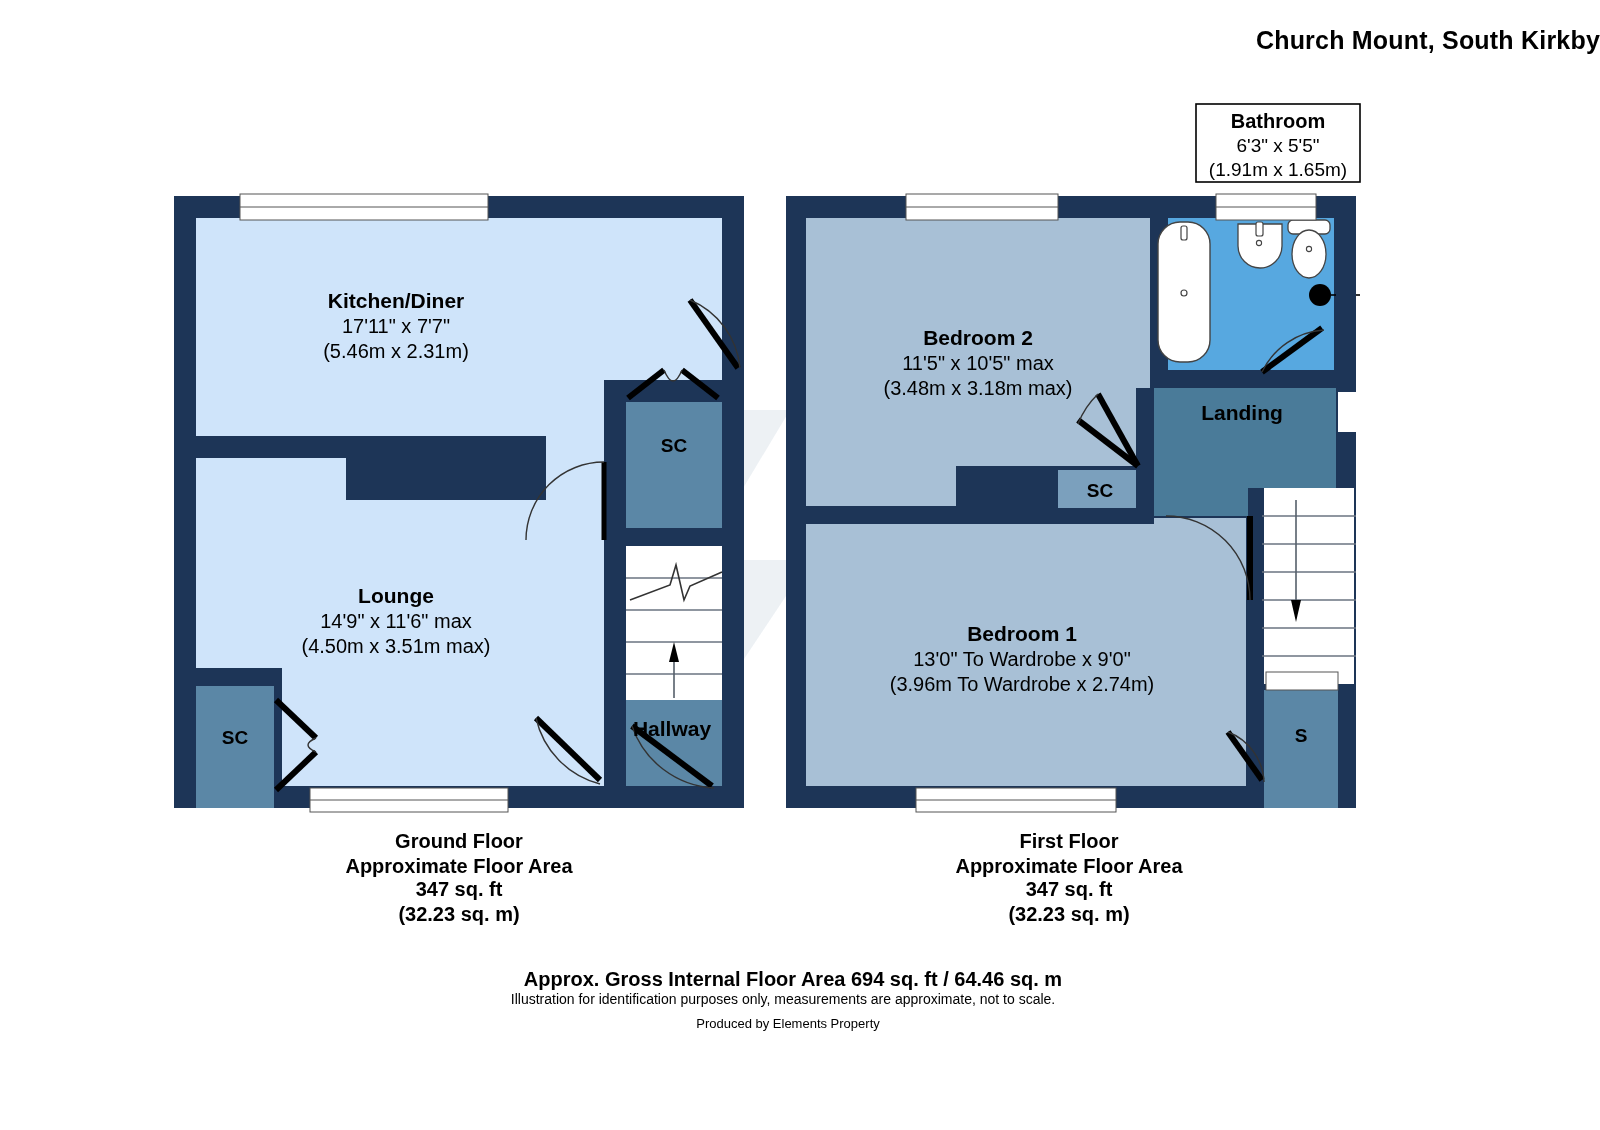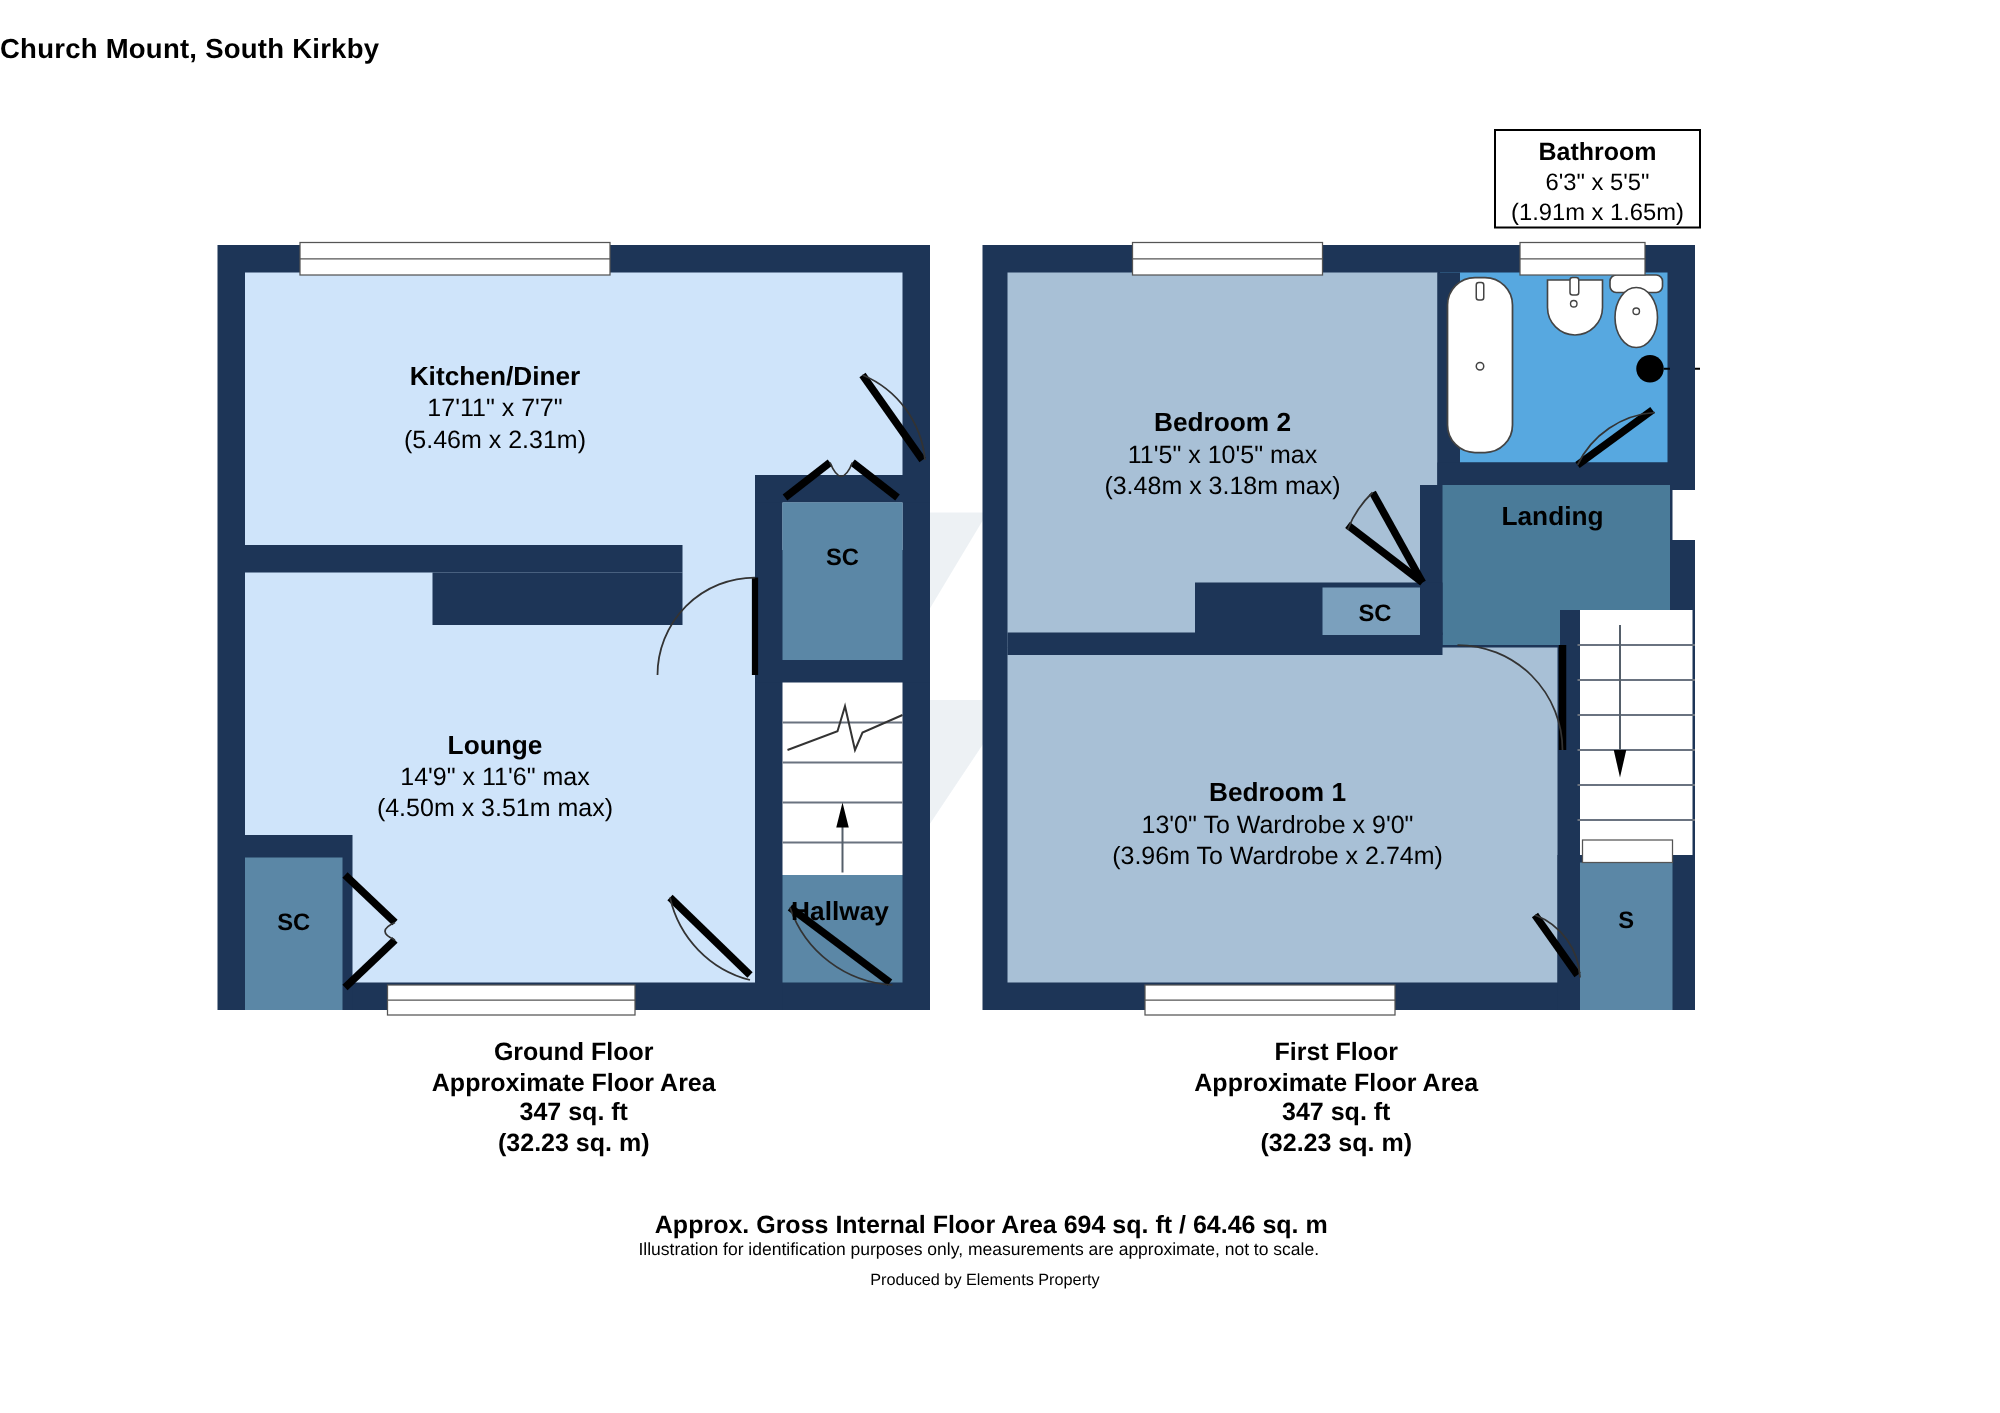--- a/index.html
+++ b/index.html
@@ -17,22 +17,22 @@
   }
   #plan-root {
     position: absolute;
     inset: 0;
   }
   .page-title {
     position: absolute;
     top: 26px;
     left: 0;
     width: 1600px;
-    text-align: left;
-    font-size: 22px;
+    text-align: right;
+    font-size: 25px;
     font-weight: bold;
     letter-spacing: 0.2px;
   }
   svg.floorplan {
     position: absolute;
     top: 0;
     left: 0;
     width: 1600px;
     height: 1130px;
   }

